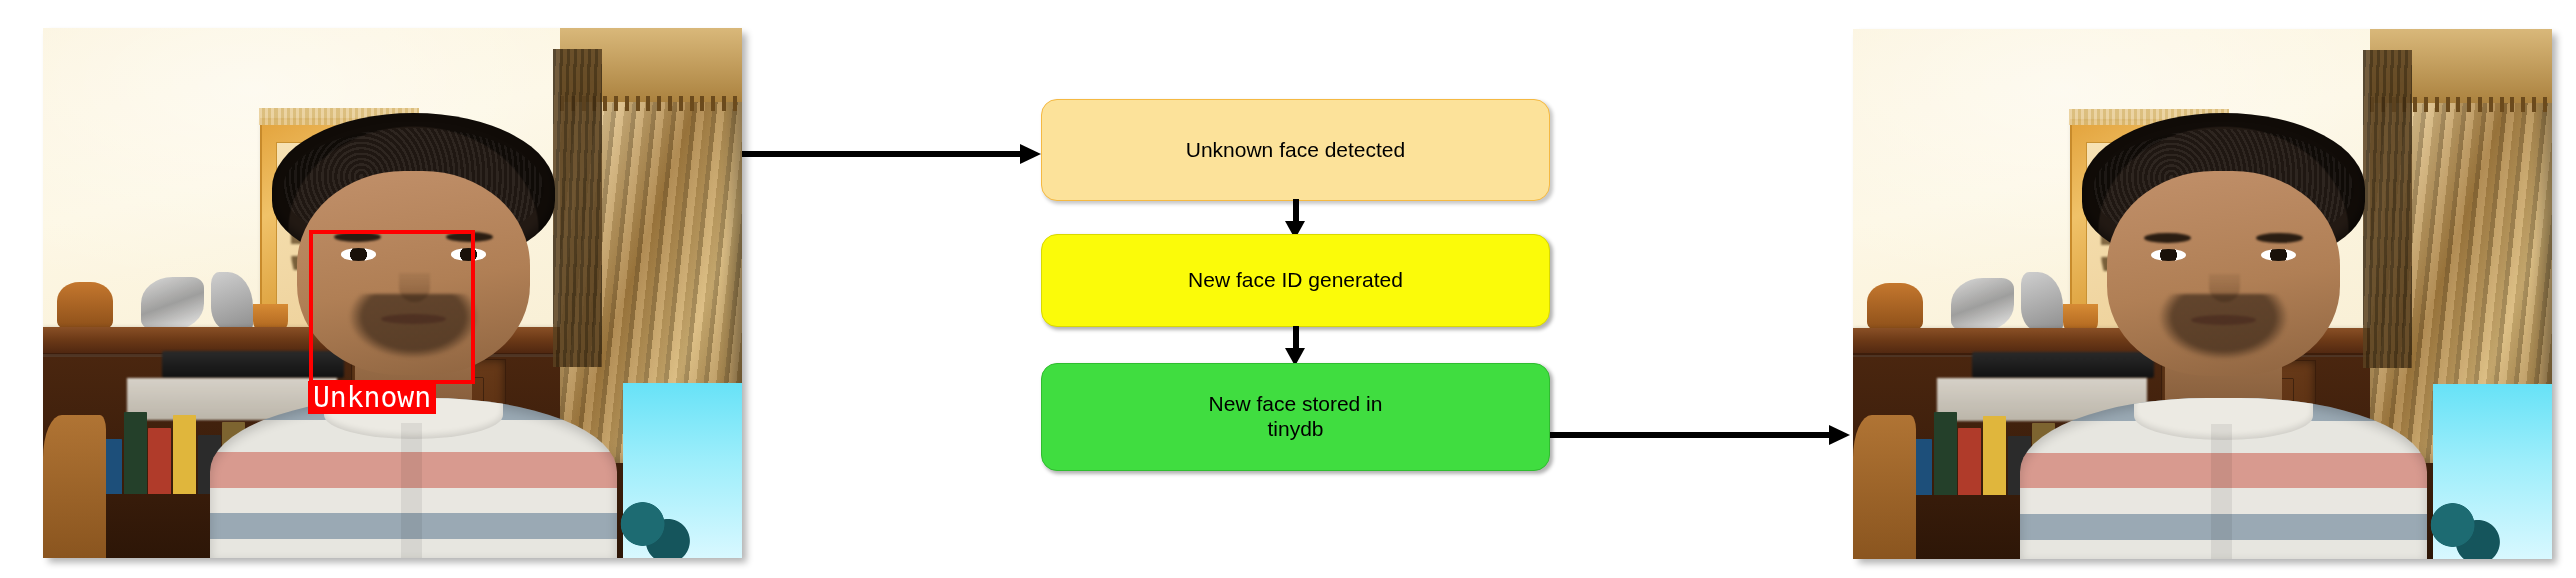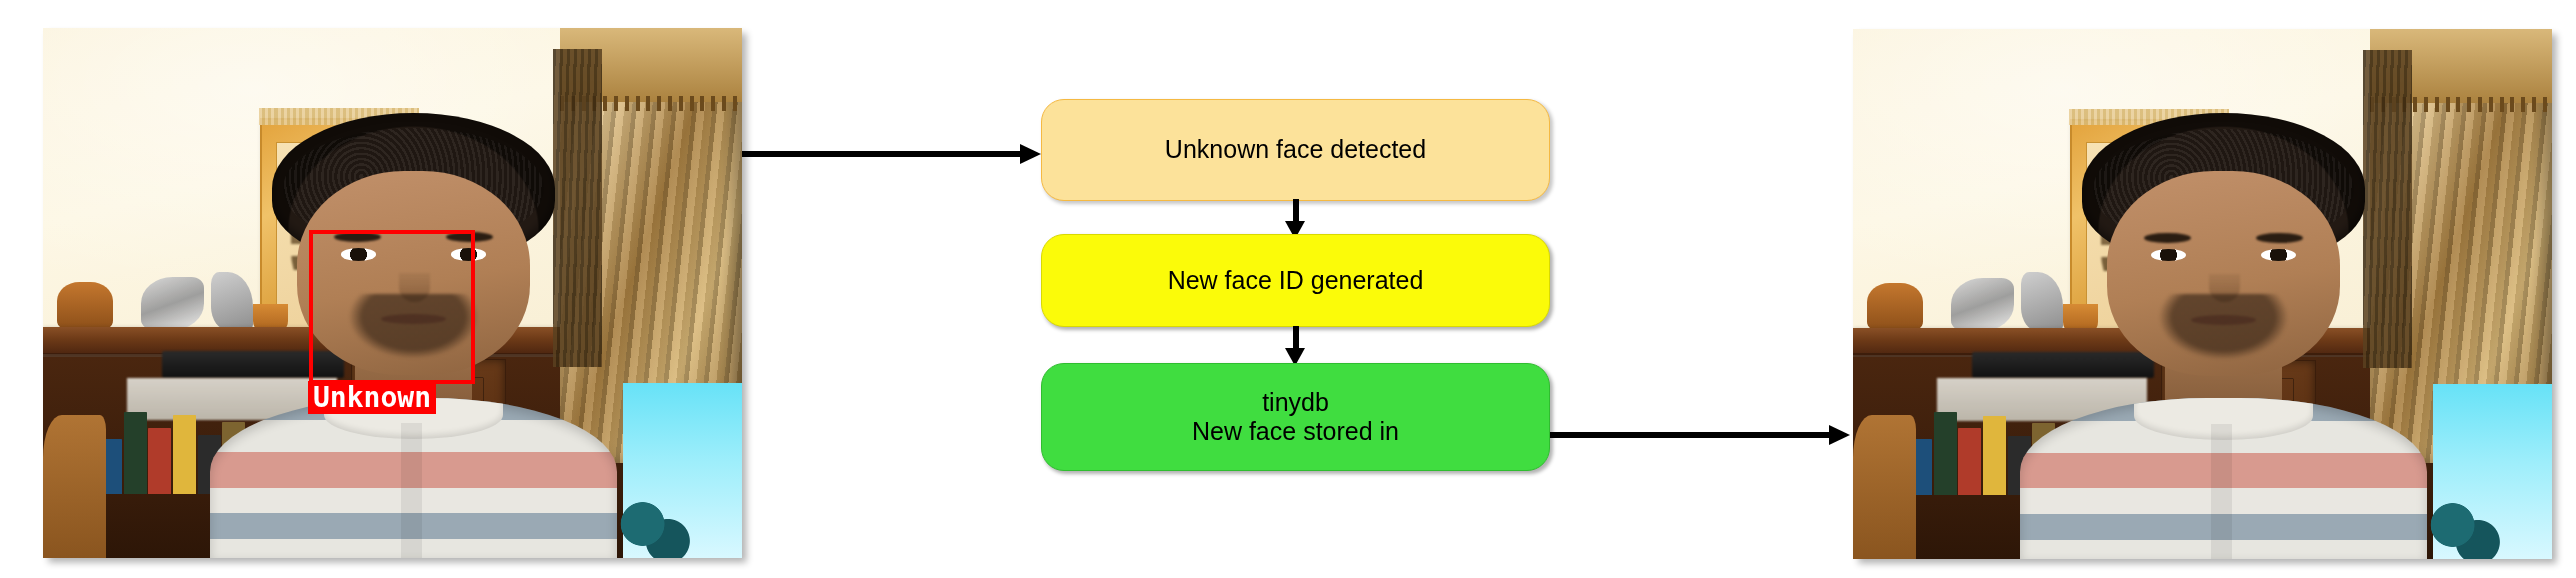--- a/index.html
+++ b/index.html
@@ -7,21 +7,21 @@
     font-family:"Liberation Sans", sans-serif;
     width:2576px;height:578px;position:relative;overflow:hidden;
   }
   .stage{position:absolute;inset:0;}
 
   
   .webcam{
     position:absolute;overflow:hidden;background:#f6efd9;
     box-shadow:4.6px 4.6px 7px rgba(0,0,0,.30);
   }
-  #webcam-left{left:43px;top:28px;width:699px;height:530px;font-weight:bold;}
+  #webcam-left{left:43px;top:28px;width:699px;height:530px;}
   #webcam-right{left:1853px;top:28.6px;width:699px;height:530px;}
 
   
   .wall{position:absolute;left:0;top:0;width:100%;height:58%;
     background:linear-gradient(165deg,#fbf3dc 0%,#fdf7e4 40%,#f8eed3 100%);}
   .wall:after{content:"";position:absolute;inset:0;
     background:radial-gradient(ellipse at 30% 20%, rgba(255,255,255,.5), rgba(0,0,0,0) 60%);}
 
   
   .frame-art{position:absolute;left:31%;top:17%;width:22%;height:45%;
@@ -162,21 +162,21 @@
     font-size:28px;line-height:31px;white-space:nowrap;letter-spacing:0px;}
 
   #det-left{left:266px;top:202px;width:166px;height:154px;
     border:4.6px solid #f00;}
   #det-left .det-label{background:#f00;color:#fff;left:-4.6px;bottom:-34px;}
 
   
   .node{
     position:absolute;box-sizing:border-box;
     display:flex;align-items:center;justify-content:center;text-align:center;
-    border-radius:23px;color:#000;font-size:25px;line-height:1.18;
+    border-radius:16px;color:#000;font-size:21px;line-height:1.18;
     font-family:"Liberation Sans", sans-serif;
     padding:4.6px 14px;
   }
   #node-detected{left:1041px;top:99px;width:509px;height:102px;
     background:#fce29a;border:1.5px solid #f5b942;
     box-shadow:2.3px 2.3px 3.9px rgba(0,0,0,.22);}
   #node-userid{left:1041px;top:234px;width:509px;height:93px;
     background:#fbfb09;border:1.5px solid #d9d900;
     box-shadow:2.3px 2.3px 3.9px rgba(0,0,0,.30);}
   #node-stored{left:1041px;top:363px;width:509px;height:108px;
@@ -304,22 +304,22 @@
 
   <div class="node" id="node-userid">New face ID generated</div>
 
   <div class="arrow" id="arrow-v2">
     <div class="shaft"></div>
     <div class="head"></div>
   </div>
 
   <div class="node" id="node-stored">
     <div>
+      <span>New face stored in</span>
       <span>tinydb</span>
-      <span>New face stored in</span>
     </div>
   </div>
 
   <div class="arrow" id="arrow-out">
     <div class="shaft"></div>
     <div class="head"></div>
   </div>
 
   <div class="webcam" id="webcam-right">
     <div class="wall"></div>

